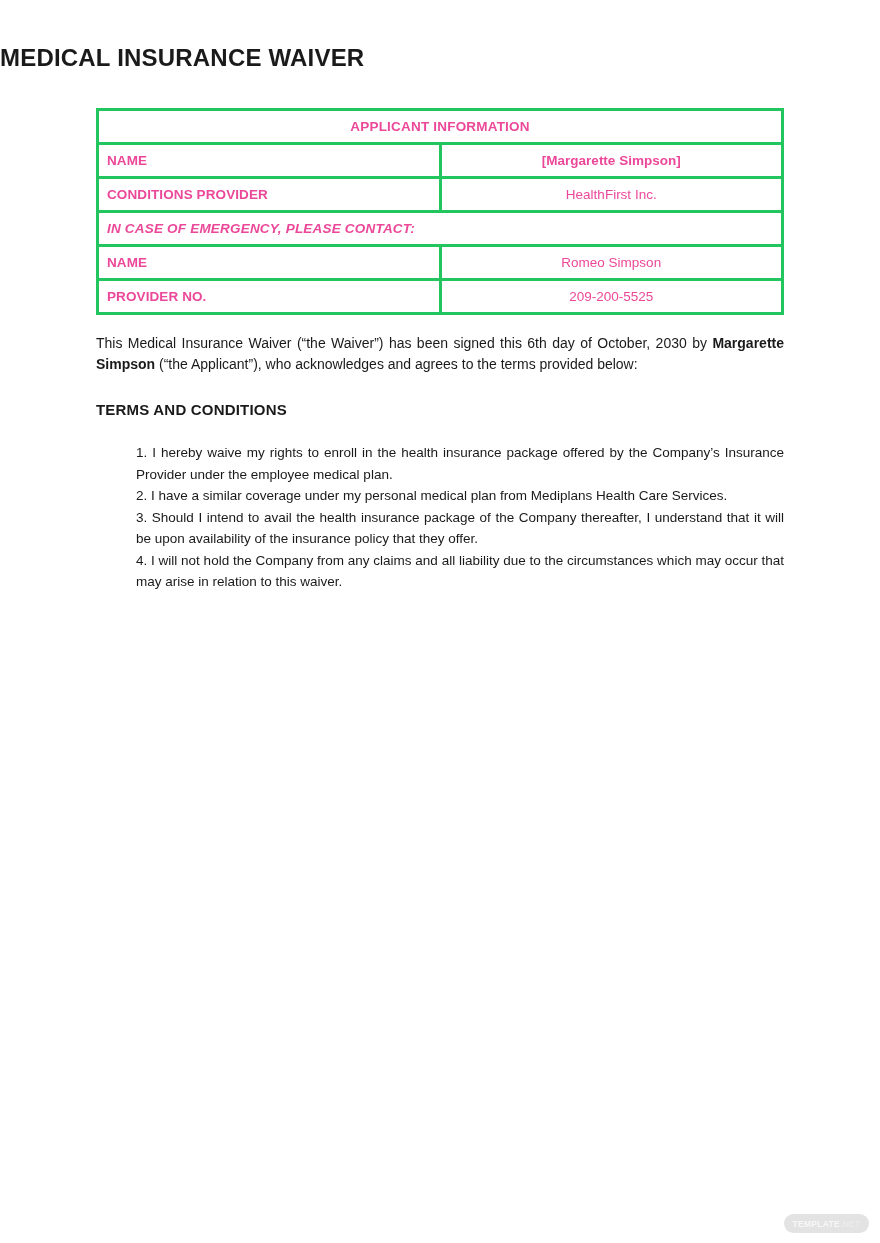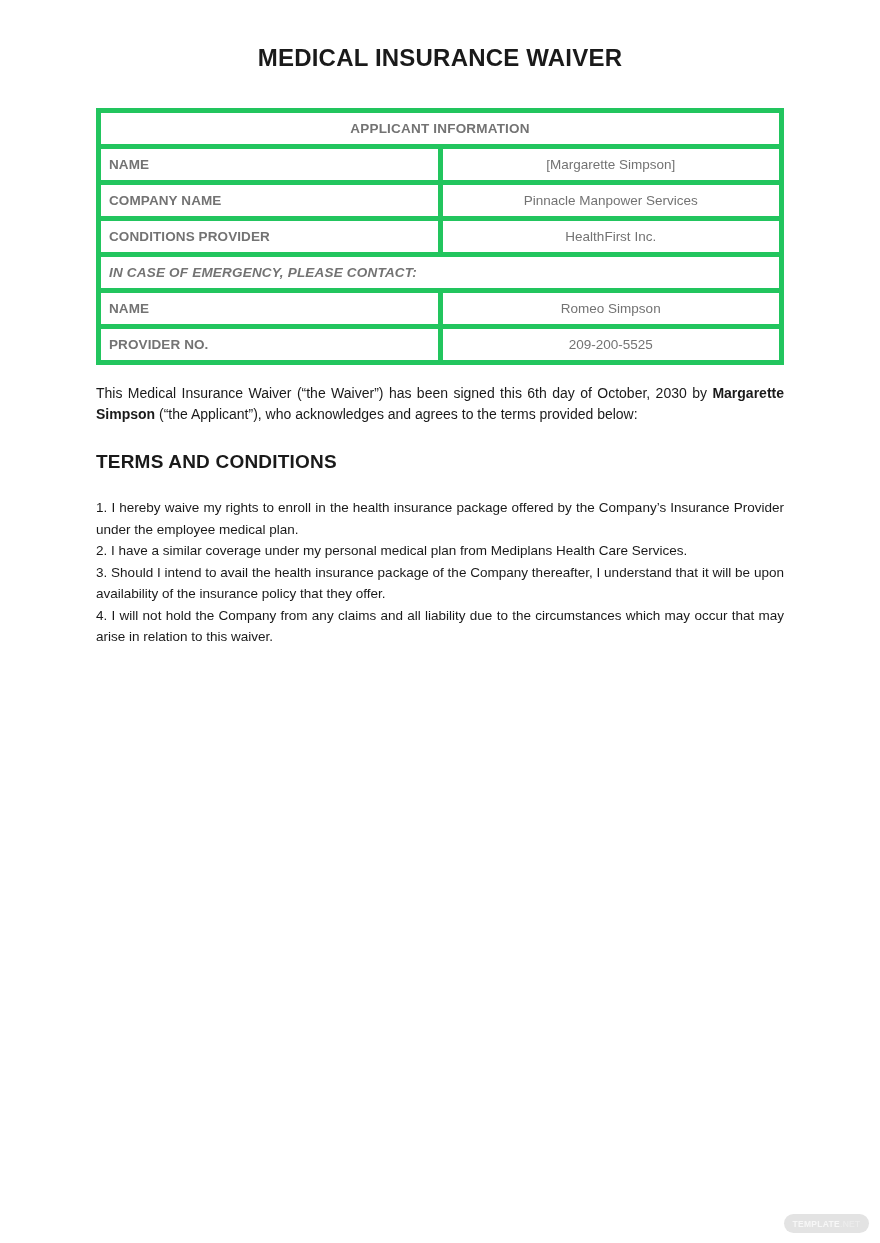--- a/index.html
+++ b/index.html
@@ -21,21 +21,20 @@
     width: 880px;
     height: 1243px;
     box-sizing: border-box;
   }
 
   .doc-title {
     position: absolute;
     top: 44px;
     left: 0;
     width: 880px;
-    text-align: center;
     font-size: 24px;
     font-weight: bold;
     letter-spacing: 0.2px;
     color: #1a1a1a;
   }
 
   .content {
     position: absolute;
     left: 96px;
     top: 108px;
@@ -43,44 +42,44 @@
   }
 
   
   table.info-table {
     width: 100%;
     border-collapse: collapse;
     table-layout: fixed;
     font-size: 13.5px;
   }
   table.info-table td {
-    border: 5px solid #22c55e;
+    border: 3px solid #22c55e;
     padding: 0 8px;
     height: 31px;
     vertical-align: middle;
-    color: #737373;
+    color: #ec4899;
   }
   td.th-full {
     text-align: center;
     font-weight: bold;
     font-size: 13.5px;
     letter-spacing: 0.2px;
   }
   td.label {
     width: 340px;
     font-weight: bold;
     text-align: left;
     letter-spacing: 0.1px;
   }
   td.value {
     text-align: center;
     font-weight: normal;
   }
   td.value.bold {
-    font-weight: normal;
+    font-weight: bold;
   }
   td.section-note {
     font-style: italic;
     font-weight: bold;
     text-align: left;
     letter-spacing: 0.2px;
     margin-top: 47px;
   }
 
   
@@ -88,28 +87,29 @@
     margin-top: 18px;
     font-size: 14px;
     line-height: 21px;
     text-align: justify;
     color: #1a1a1a;
   }
   .intro-para b { font-weight: bold; }
 
   .terms-heading {
     margin-top: 26px;
-    font-size: 19px;
+    font-size: 15px;
     font-weight: bold;
     letter-spacing: 0.2px;
     color: #1a1a1a;
   }
 
   .terms-list {
     margin-top: 24px;
+    margin-left: 40px;
   }
   .term-item {
     font-size: 13.5px;
     line-height: 21.5px;
     text-align: justify;
     color: #1a1a1a;
     margin: 0;
   }
 
   
@@ -150,24 +150,20 @@
         <tr>
           <td class="th-full" colspan="2">APPLICANT INFORMATION</td>
         </tr>
 
         <tr>
           <td class="label">NAME</td>
           <td class="value bold">[Margarette Simpson]</td>
         </tr>
 
 
-        <tr>
-          <td class="label">COMPANY NAME</td>
-          <td class="value">Pinnacle Manpower Services</td>
-        </tr>
 
         <tr>
           <td class="label">CONDITIONS PROVIDER</td>
           <td class="value">HealthFirst Inc.</td>
         </tr>
 
         <tr>
           <td class="section-note" colspan="2">IN CASE OF EMERGENCY, PLEASE CONTACT:</td>
         </tr>
 

